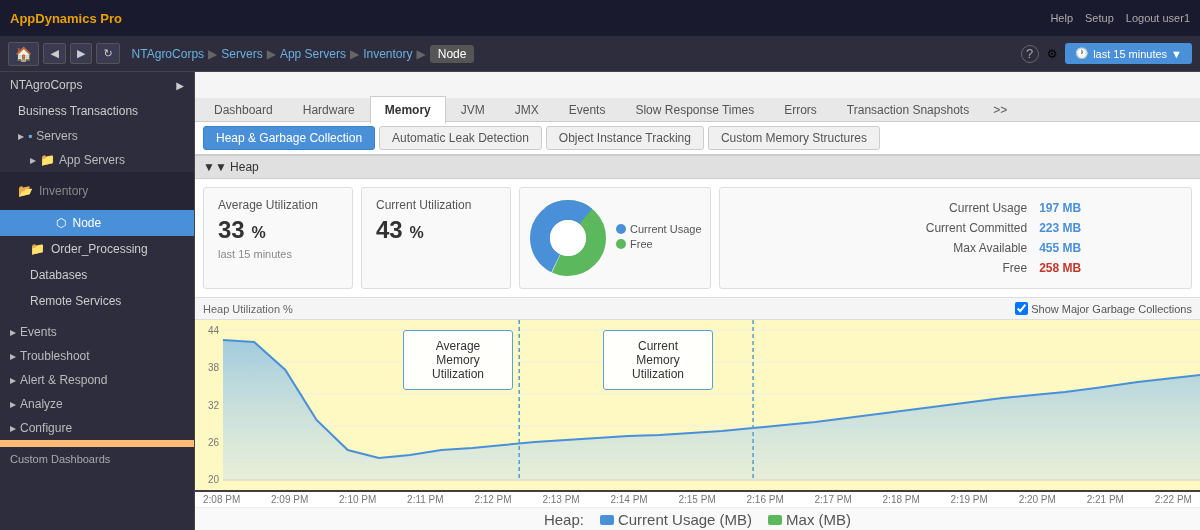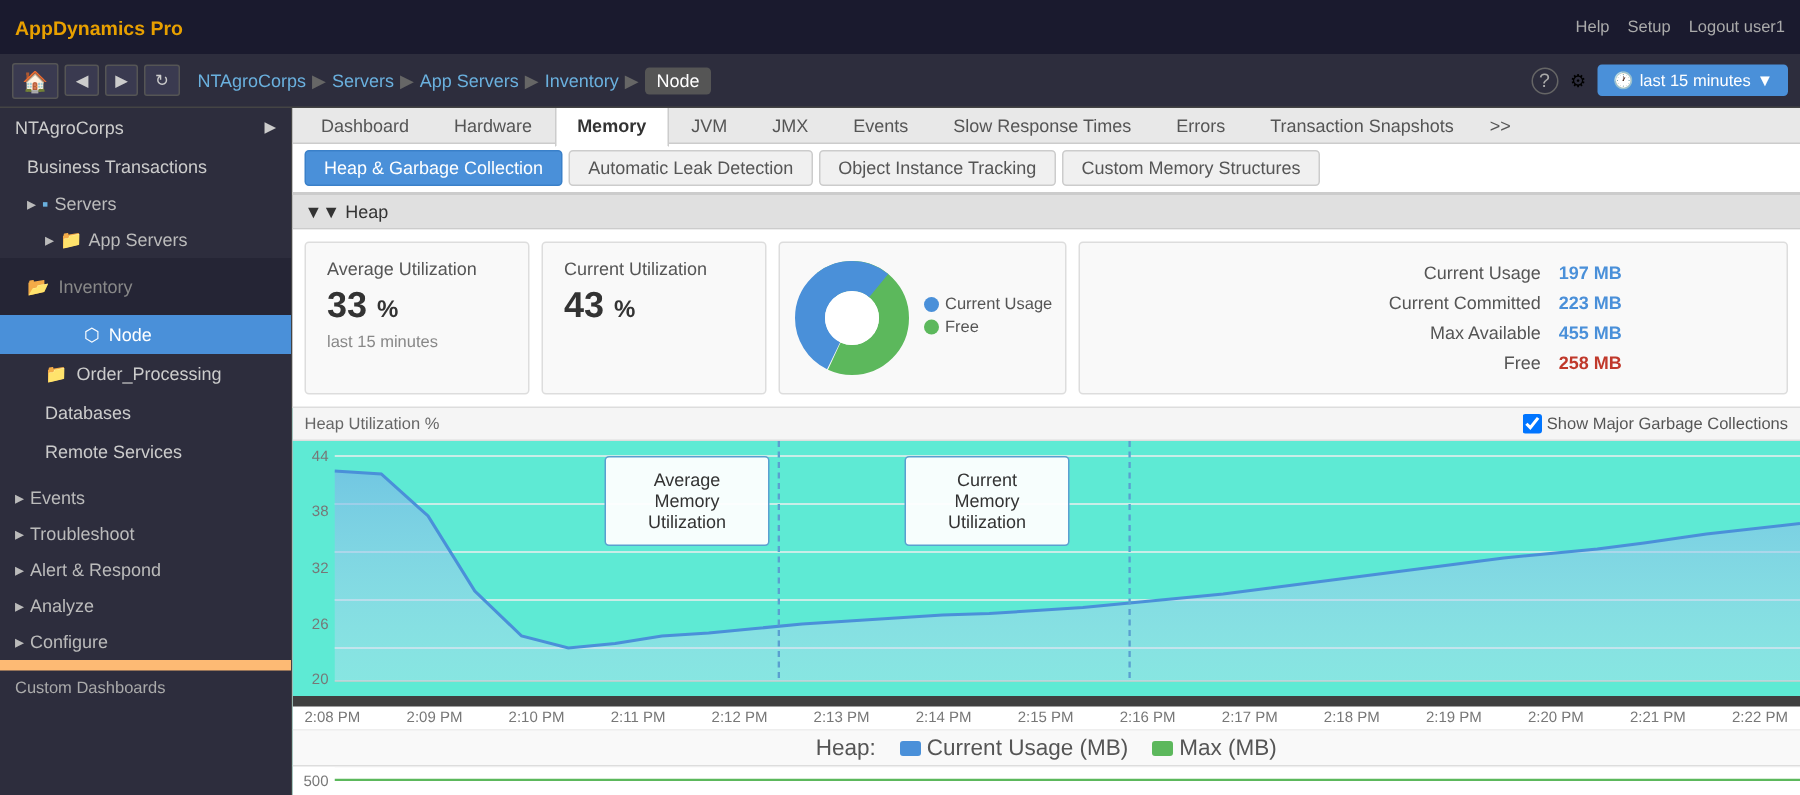--- a/index.html
+++ b/index.html
@@ -118,20 +118,21 @@
     }
 
     
     .tab-bar {
       background: #e8e8e8;
       border-bottom: 1px solid #ccc;
       display: flex;
       align-items: center;
       padding: 0 4px;
       height: 24px;
+      margin-top: 26px;
     }
     .tab {
       padding: 6px 14px;
       cursor: pointer;
       border: 1px solid transparent;
       border-bottom: none;
       font-size: 12px;
       color: #555;
       background: transparent;
     }
@@ -224,21 +225,21 @@
       flex: 1;
     }
     .memory-stats table { width: 100%; border-collapse: collapse; }
     .memory-stats td { padding: 3px 6px; font-size: 12px; }
     .memory-stats td:first-child { color: #555; text-align: right; }
     .memory-stats td:last-child { color: #4a90d9; font-weight: bold; }
 
     
     .chart-area {
       flex: 1;
-      background: #5eead4;
+      background: #fef9c3;
       position: relative;
       overflow: hidden;
     }
     .chart-toolbar {
       display: flex;
       align-items: center;
       justify-content: space-between;
       padding: 4px 8px;
       background: #f5f5f5;
       border-bottom: 1px solid #ddd;
@@ -261,21 +262,21 @@
     }
 
     
     .x-axis {
       display: flex;
       justify-content: space-between;
       padding: 2px 8px;
       font-size: 10px;
       color: #777;
       background: #fff;
-      border-top: 7px solid #404040;
+      border-top: 2px solid #404040;
     }
 
     
     .chart-legend {
       display: flex;
       align-items: center;
       justify-content: center;
       gap: 16px;
       padding: 3px;
       background: #f9f9f9;

